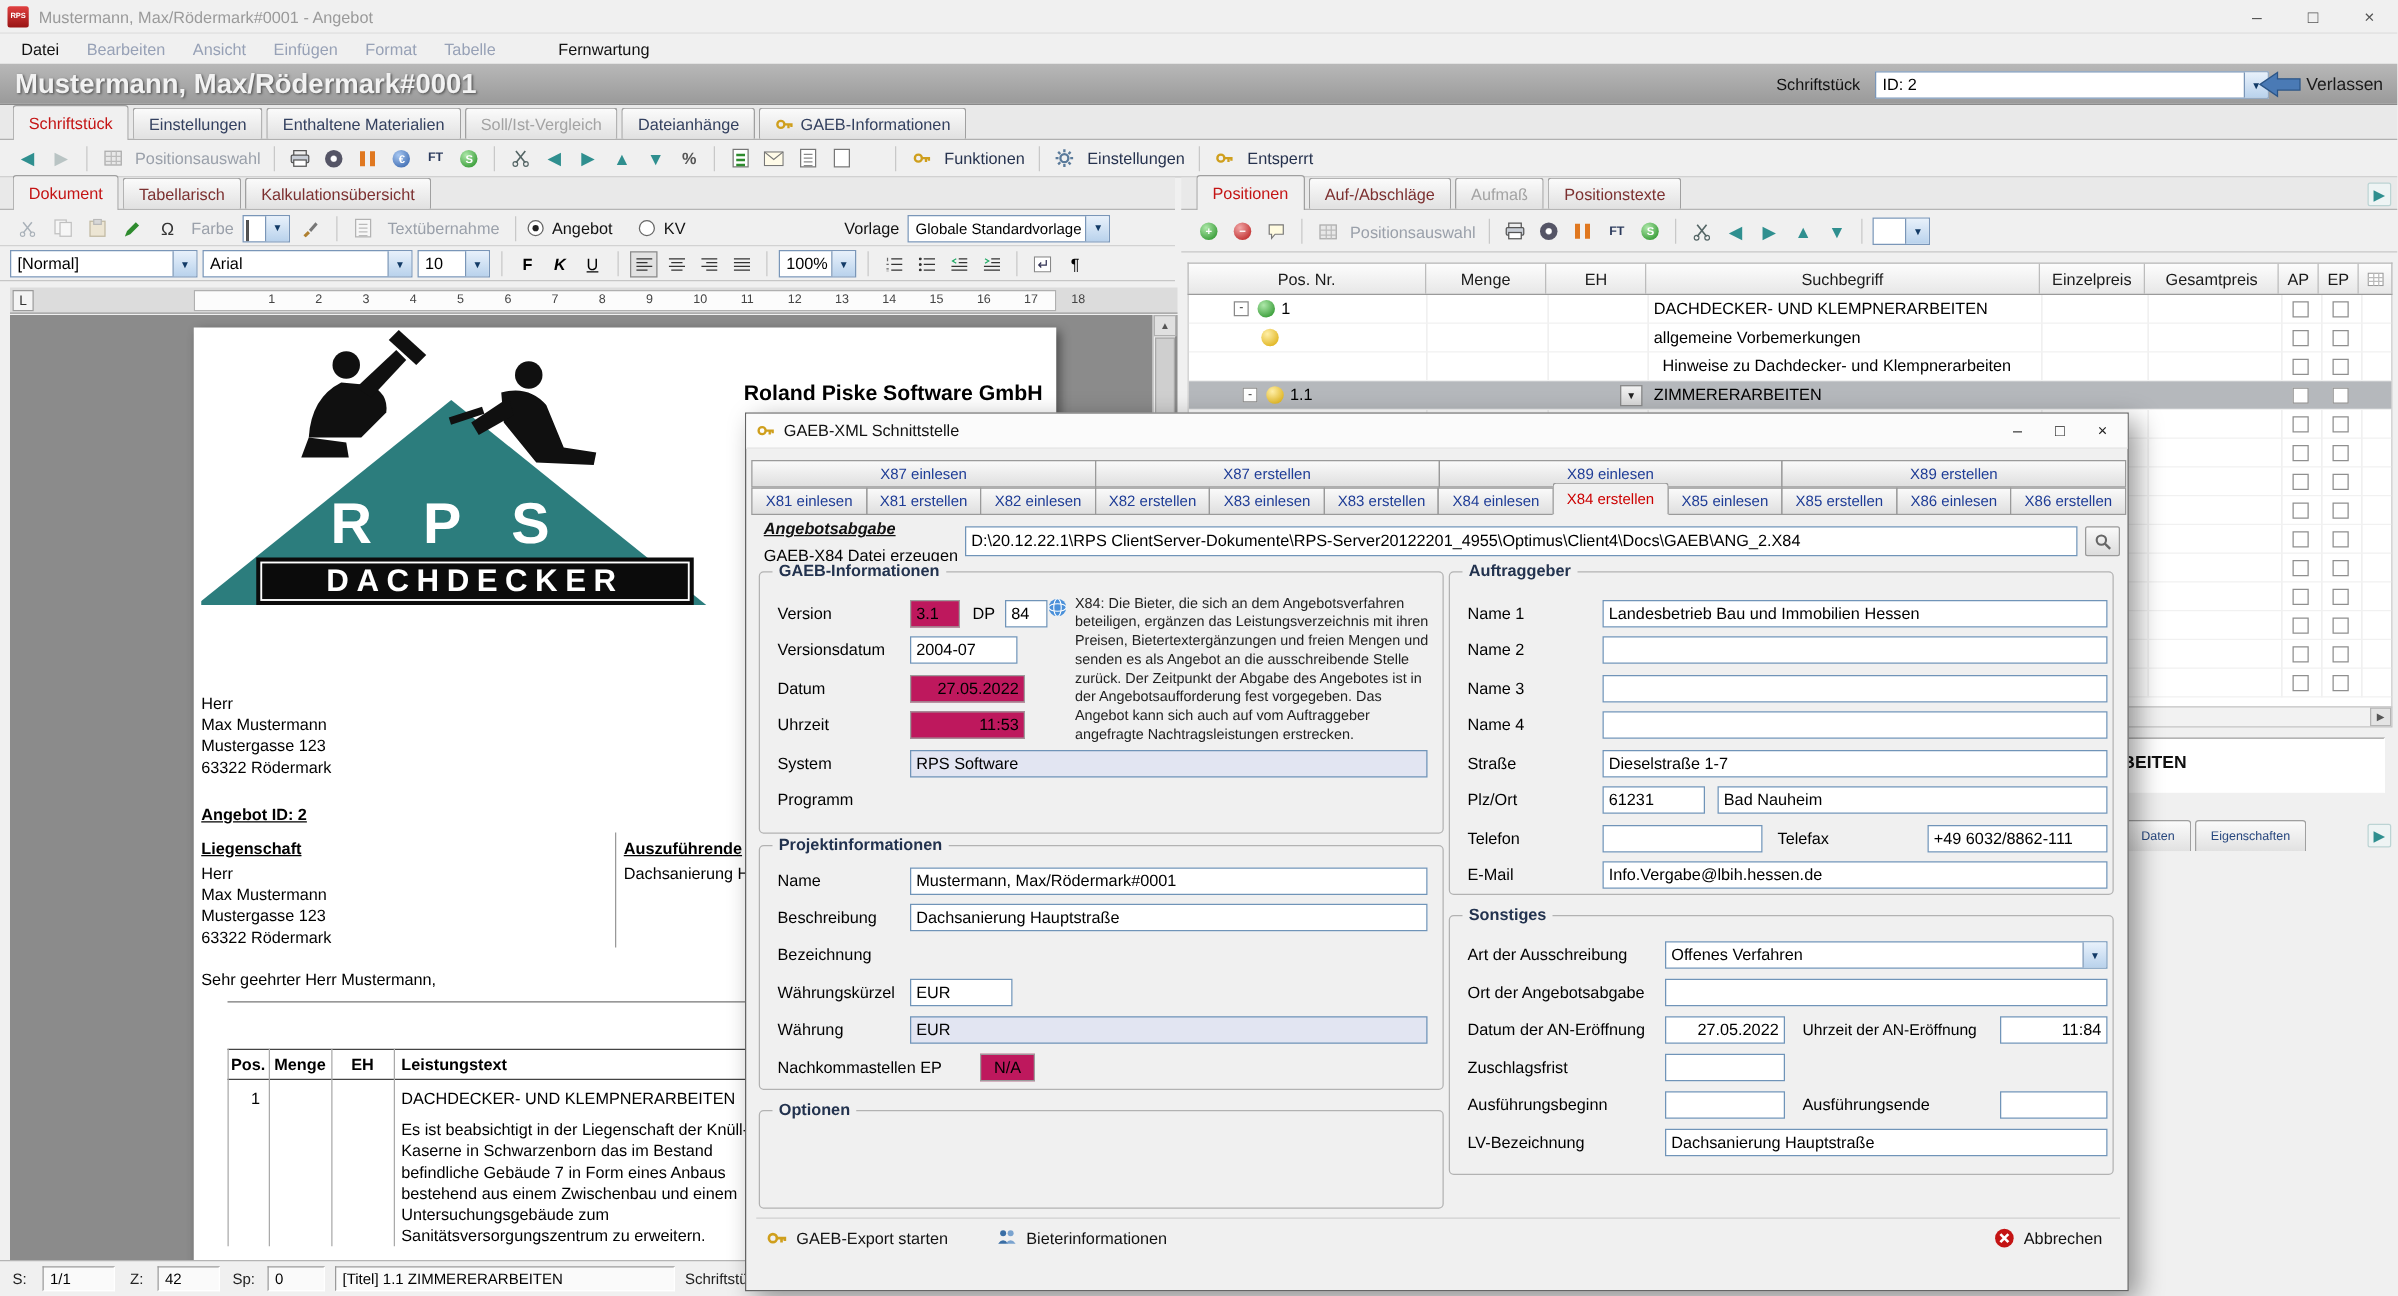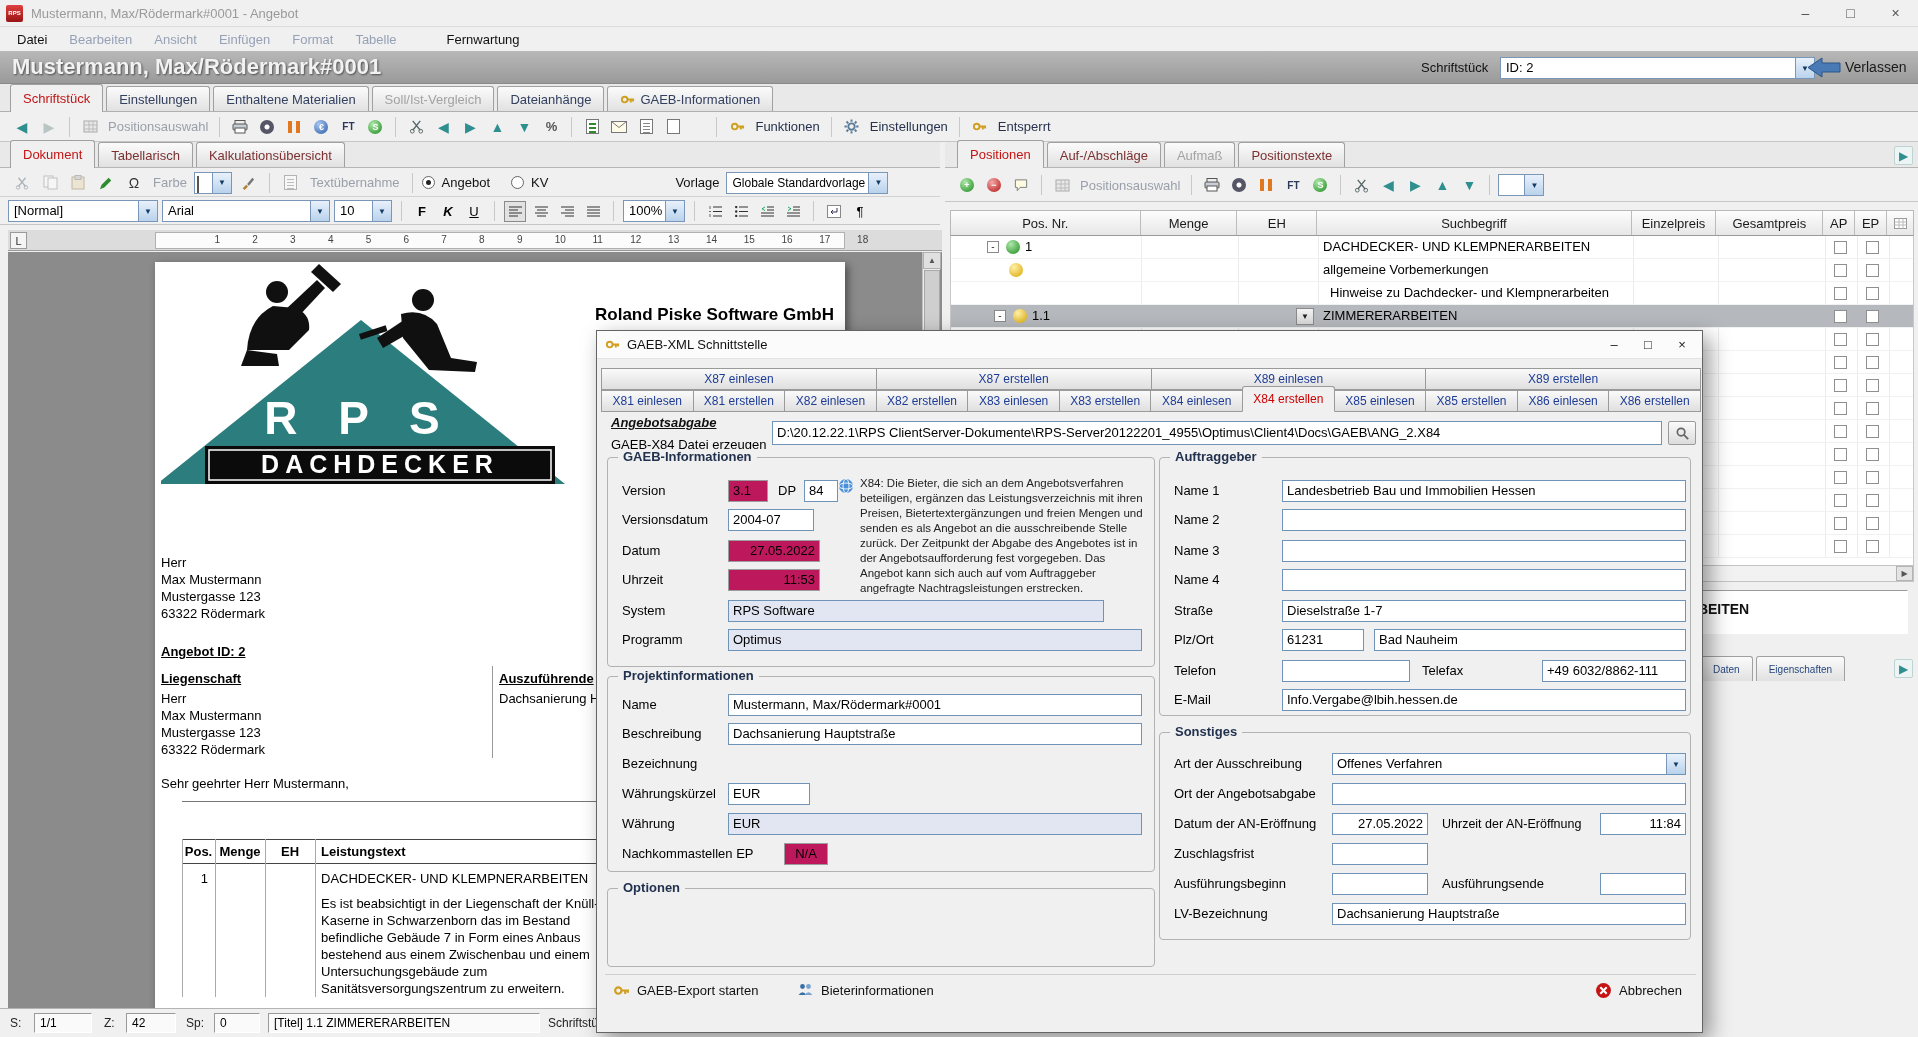--- a/index.html
+++ b/index.html
@@ -759,23 +759,22 @@
     <div class="dinput ro" style="left:120px;top:22px;width:40px">3.1</div>
     <span class="dlabel" style="left:170px;top:22px">DP</span>
     <div class="dinput" style="left:196px;top:22px;width:34px">84</div>
     <span class="dlabel" style="left:14px;top:51px">Versionsdatum</span>
     <div class="dinput" style="left:120px;top:51px;width:86px">2004-07</div>
     <span class="dlabel" style="left:14px;top:82px">Datum</span>
     <div class="dinput ro right" style="left:120px;top:82px;width:92px">27.05.2022</div>
     <span class="dlabel" style="left:14px;top:111px">Uhrzeit</span>
     <div class="dinput ro right" style="left:120px;top:111px;width:92px">11:53</div>
     <span class="dlabel" style="left:14px;top:142px">System</span>
-    <div class="dinput lav" style="left:120px;top:142px;width:376px">RPS Software</div>
+    <div class="dinput lav" style="left:120px;top:142px;width:414px">RPS Software</div>
     <span class="dlabel" style="left:14px;top:171px">Programm</span>
-    <div class="dinput lav" style="left:120px;top:171px;width:414px">Optimus</div>
     <span style="position:absolute;left:230px;top:20px"><svg width="16" height="16" viewBox="0 0 16 16">
           <circle cx="8" cy="8" r="7" fill="#4a90d9"></circle>
           <ellipse cx="8" cy="8" rx="3" ry="7" fill="none" stroke="#fff" stroke-width="0.9"></ellipse>
           <ellipse cx="8" cy="8" rx="7" ry="3" fill="none" stroke="#fff" stroke-width="0.9"></ellipse>
         </svg></span>
     <div id="dlg-info-text" style="left:252px;top:18px;width:286px">X84: Die Bieter, die sich an dem Angebotsverfahren beteiligen, ergänzen das Leistungsverzeichnis mit ihren Preisen, Bietertextergänzungen und freien Mengen und senden es als Angebot an die ausschreibende Stelle zurück. Der Zeitpunkt der Abgabe des Angebotes ist in der Angebotsaufforderung fest vorgegeben. Das Angebot kann sich auch auf vom Auftraggeber angefragte Nachtragsleistungen erstrecken.</div>
   </div>
 
   <div class="group" style="left:10px;top:345px;width:548px;height:196px">
     <span class="legend">Projektinformationen</span>

